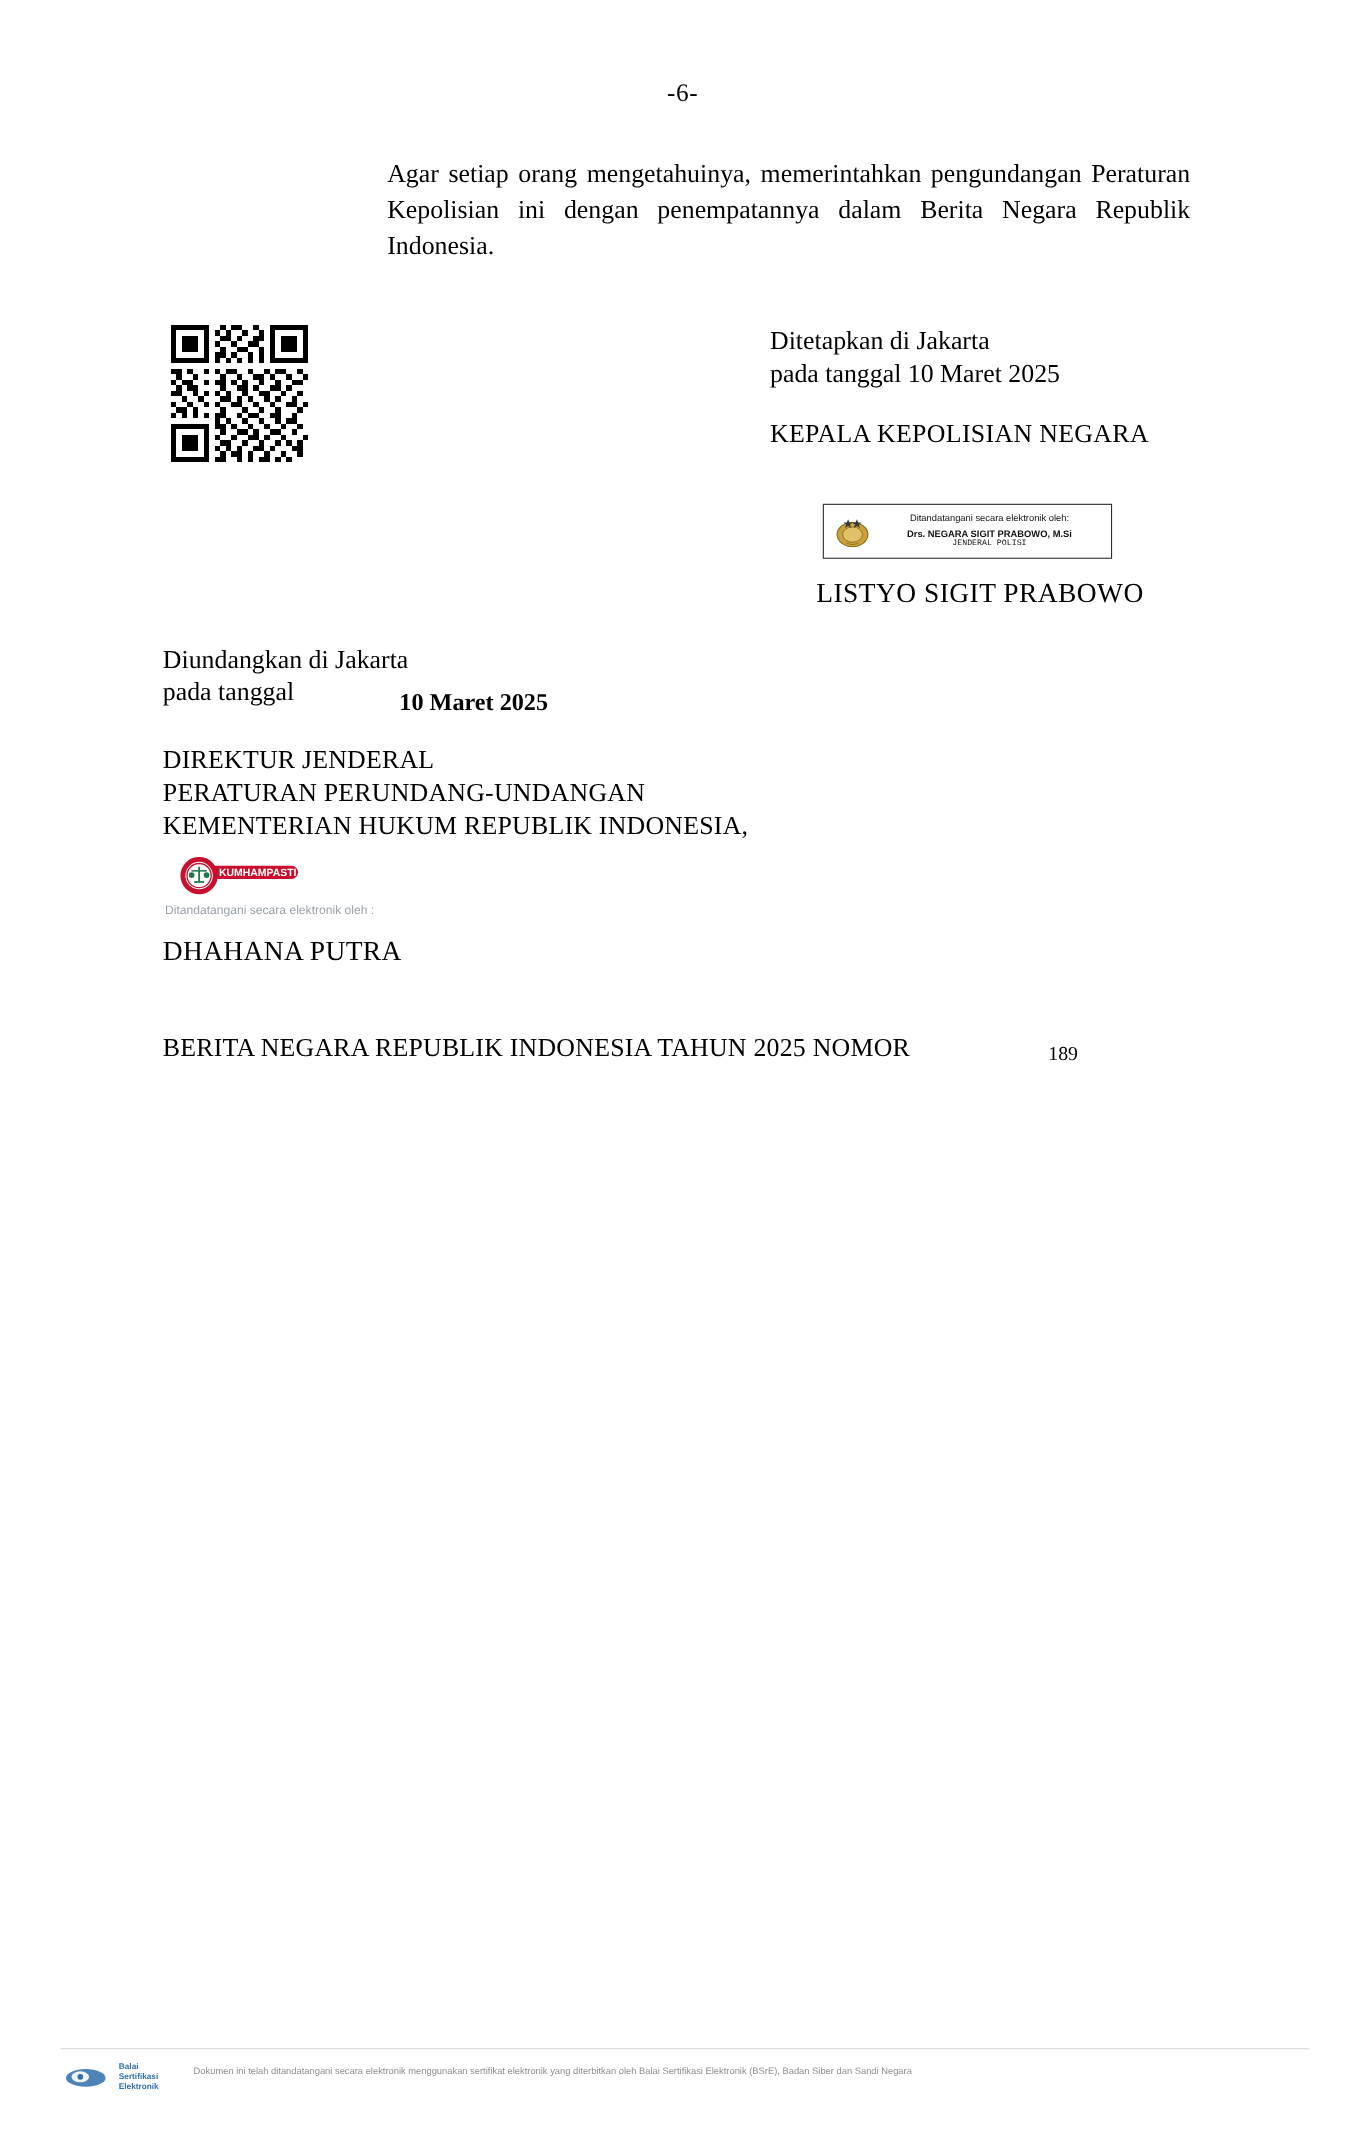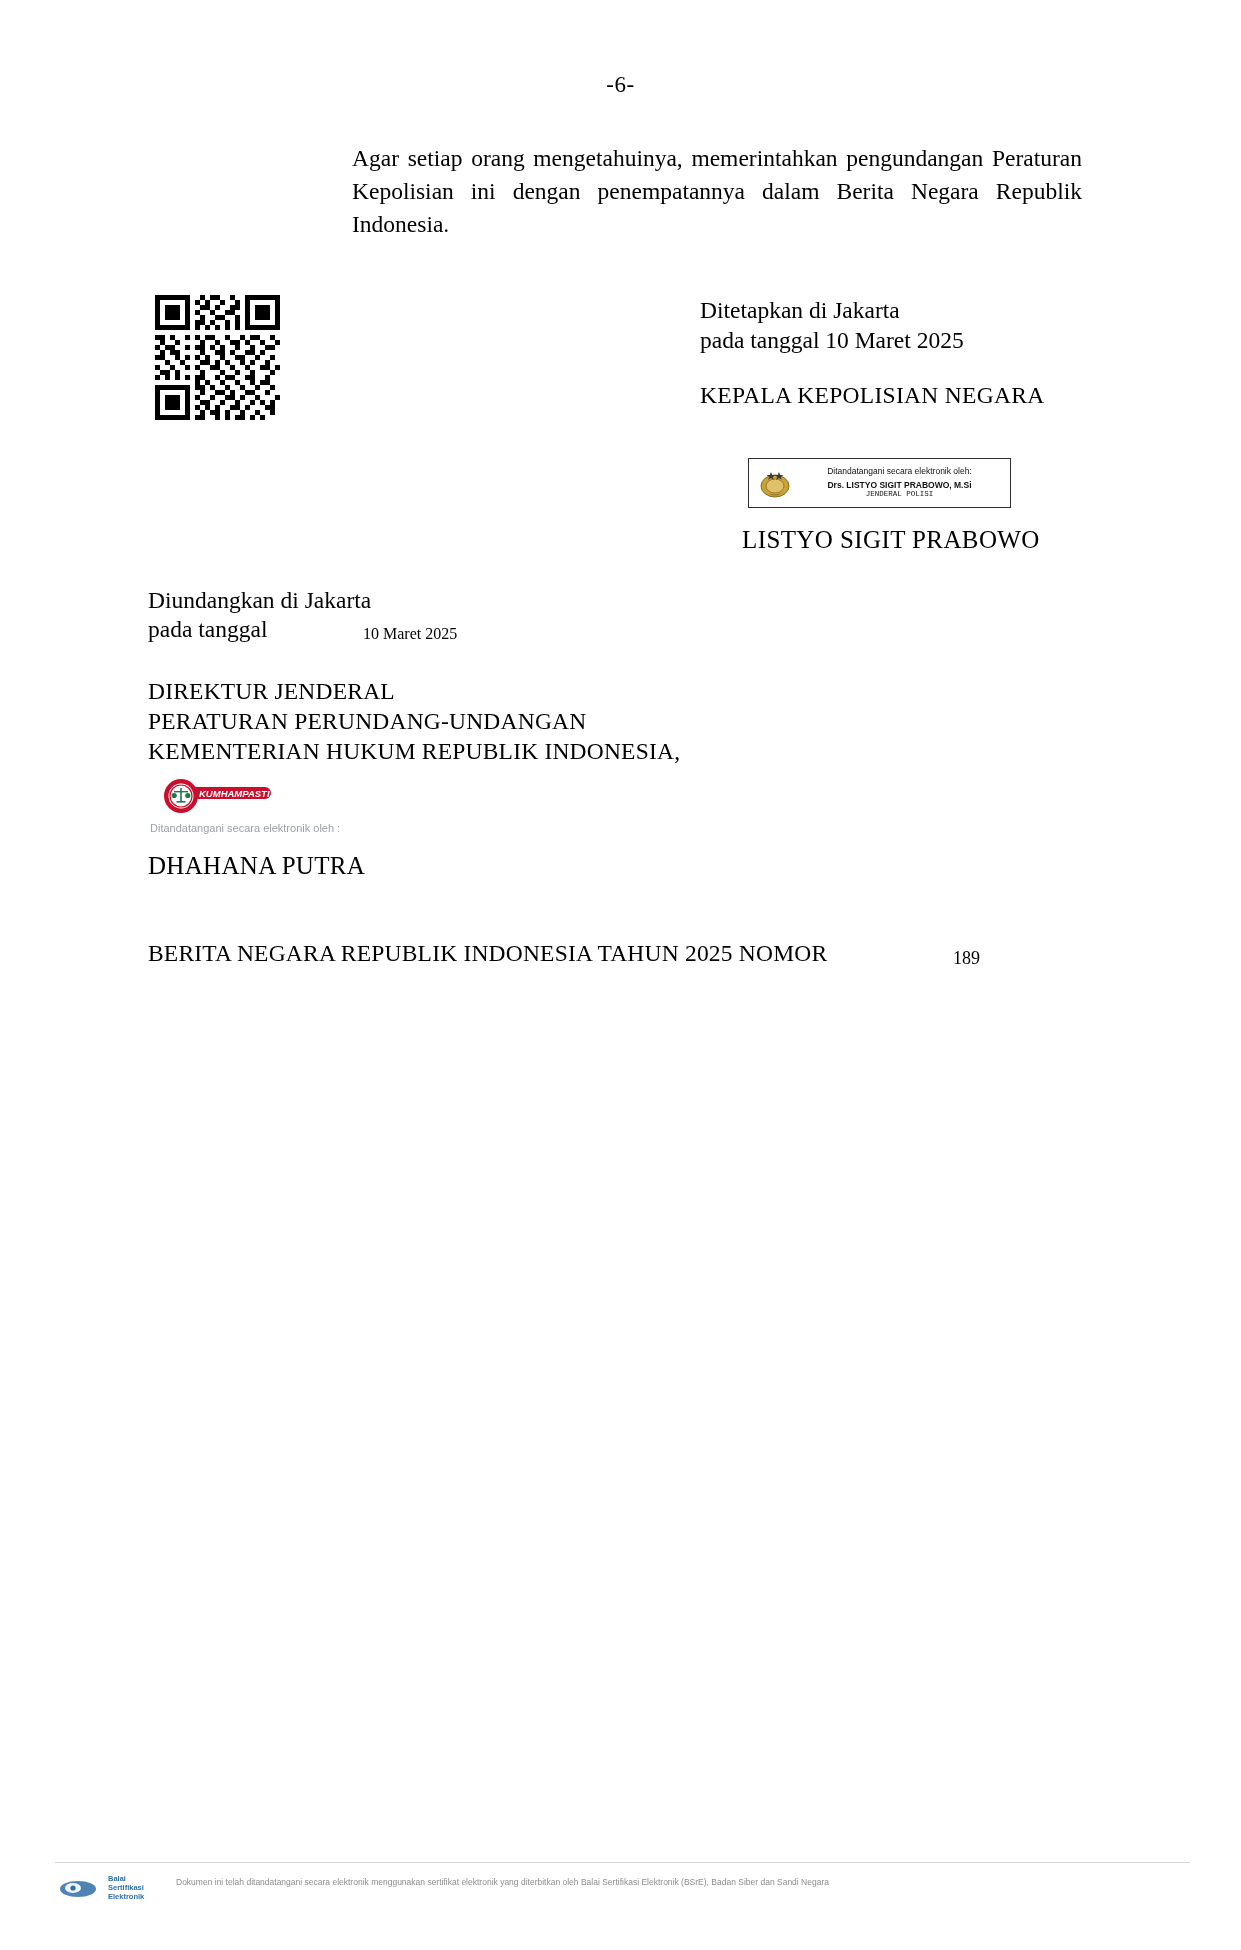--- a/index.html
+++ b/index.html
@@ -140,21 +140,22 @@
     position: absolute;
     top: 616px;
     left: 148px;
     font-size: 23.5px;
     text-align: right;
   }
   .promulgate-date-value {
     position: absolute;
     top: 625px;
     left: 363px;
-    font-size: 16px;
+    font-size: 22px;
+    font-weight: bold;
   }
 
   .djpp-title {
     position: absolute;
     top: 676px;
     left: 148px;
     font-size: 23.5px;
     line-height: 30px;
     letter-spacing: 0.2px;
   }
@@ -166,21 +167,20 @@
     left: 150px;
     width: 220px;
     height: 60px;
   }
   .kemenkum-logo {
     position: absolute;
     top: 0;
     left: 5px;
     width: 140px;
     height: 40px;
-    font-style: italic;
   }
   .kemenkum-caption {
     position: absolute;
     top: 44px;
     left: 0;
     font-family: "Liberation Sans", sans-serif;
     font-size: 11px;
     color: #9aa2a8;
     white-space: nowrap;
   }
@@ -469,21 +469,21 @@
       <svg width="40" height="40" viewBox="0 0 40 40" aria-hidden="true">
         <ellipse cx="20" cy="23" rx="14" ry="11" fill="#caa23a" stroke="#8a6d1c" stroke-width="1"></ellipse>
         <ellipse cx="20" cy="23" rx="9" ry="7" fill="#e0c068" stroke="#8a6d1c" stroke-width="0.8"></ellipse>
         <path d="M13 30 q7 5 14 0 q-7 3 -14 0z" fill="#8a6d1c"></path>
         <polygon points="16,9 17.2,12 20.3,12 17.8,13.9 18.8,16.9 16,15.1 13.2,16.9 14.2,13.9 11.7,12 14.8,12" fill="#3a3a3a"></polygon>
         <polygon points="24,9 25.2,12 28.3,12 25.8,13.9 26.8,16.9 24,15.1 21.2,16.9 22.2,13.9 19.7,12 22.8,12" fill="#3a3a3a"></polygon>
       </svg>
     </div>
     <div class="esign-text">
       <span class="esign-line1">Ditandatangani secara elektronik oleh:</span>
-      <span class="esign-line2">Drs. LISTYO SIGIT PRABOWO, M.Si</span>
+      <span class="esign-line2">Drs. NEGARA SIGIT PRABOWO, M.Si</span>
       <span class="esign-line3">JENDERAL POLISI</span>
     </div>
   </div>
 
   <div class="signer-name">LISTYO SIGIT PRABOWO</div>
 
   <div class="promulgate-city">Diundangkan di Jakarta</div>
   <div class="promulgate-date-label">pada tanggal</div>
   <div class="promulgate-date-value">10 Maret 2025</div>
 

